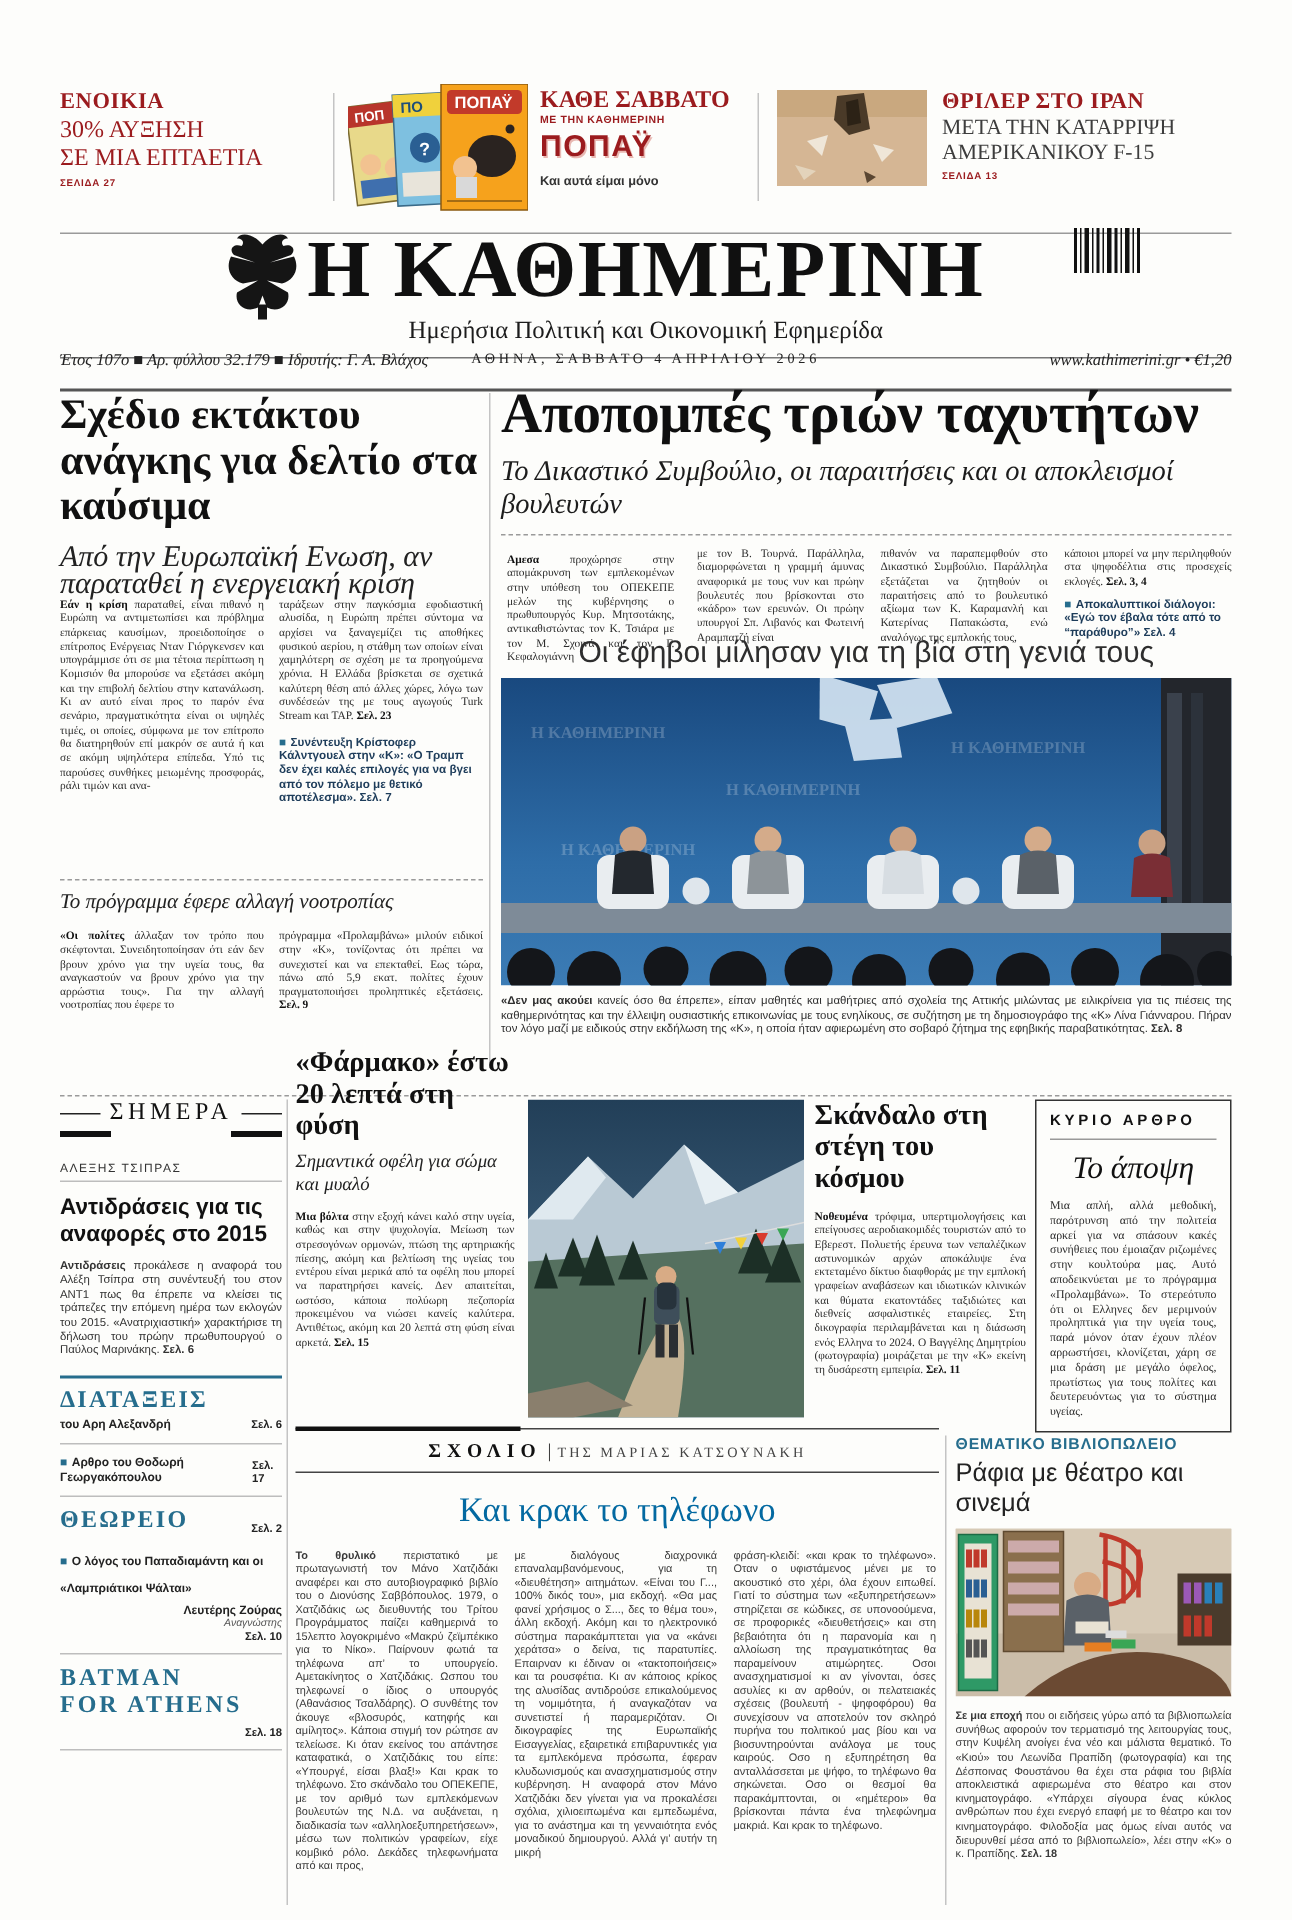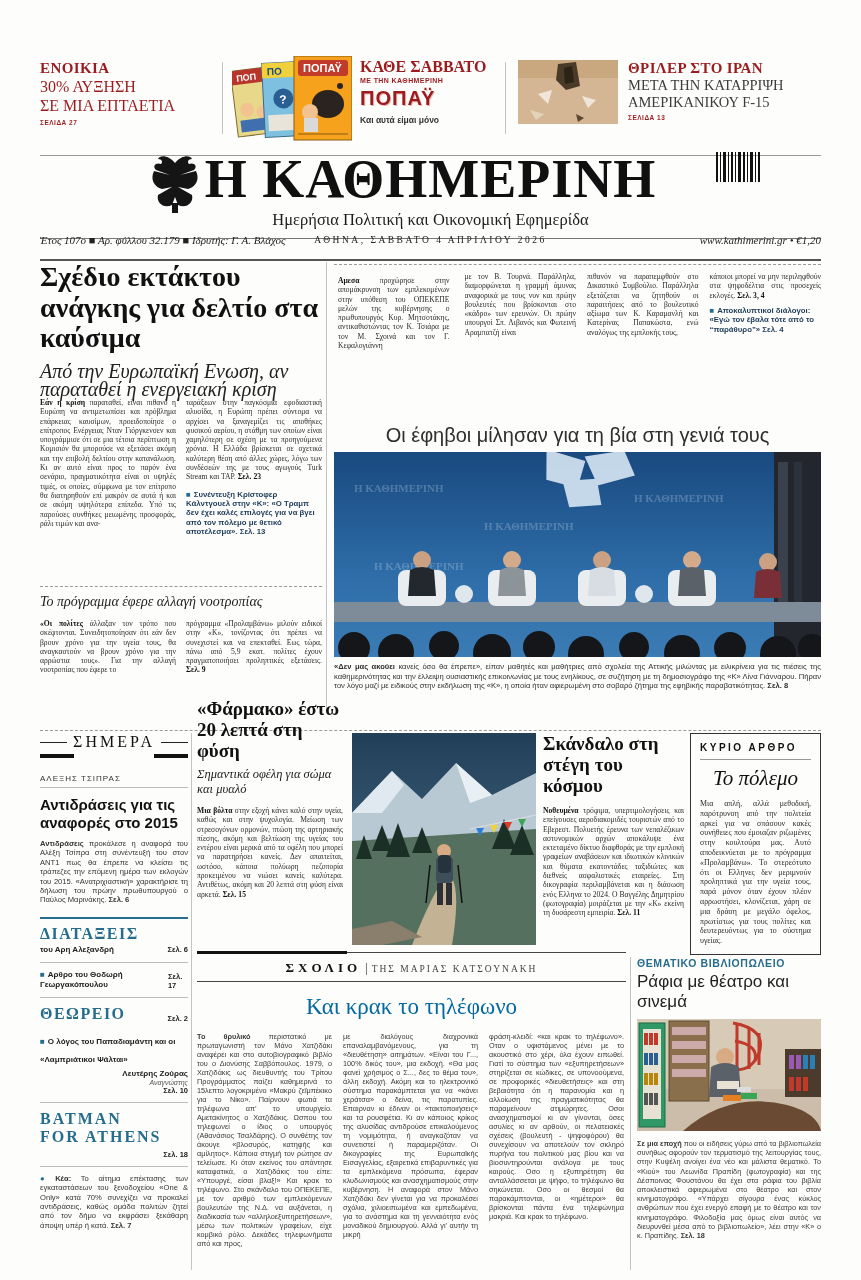--- a/index.html
+++ b/index.html
@@ -144,36 +144,38 @@
   <hr class="abs" style="left:40px;top:251px;width:781px;border:0;border-top:2px solid #555;">
 
   <div class="abs" style="left:40px;top:262px;width:282px;">
     <div style="font-weight:bold;font-size:28px;line-height:30.5px;color:#111;">Σχέδιο εκτάκτου ανάγκης για δελτίο στα καύσιμα</div>
     <div style="font-style:italic;font-size:20px;line-height:18.5px;color:#222;margin-top:8px;">Από την Ευρωπαϊκή Ενωση, αν παραταθεί η ενεργειακή κρίση</div>
   </div>
   <div class="abs" style="left:40px;top:398px;width:282px;height:172px;display:flex;gap:10px;">
     <p class="body-col just" style="width:136px;margin:0;overflow:hidden;height:172px;"><b>Εάν η κρίση</b><span> παραταθεί, είναι πιθανό η Ευρώπη να αντιμετωπίσει και πρόβλημα επάρκειας καυσίμων, προειδοποίησε ο επίτροπος Ενέργειας Νταν Γιόργκενσεν και υπογράμμισε ότι σε μια τέτοια περίπτωση η Κομισιόν θα μπορούσε να εξετάσει ακόμη και την επιβολή δελτίου στην κατανάλωση. Κι αν αυτό είναι προς το παρόν ένα σενάριο, πραγματικότητα είναι οι υψηλές τιμές, οι οποίες, σύμφωνα με τον επίτροπο θα διατηρηθούν επί μακρόν σε αυτά ή και σε ακόμη υψηλότερα επίπεδα. Υπό τις παρούσες συνθήκες μειωμένης προσφοράς, ράλι τιμών και ανα-</span></p>
     <div style="width:136px;">
       <p class="body-col just" style="margin:0;"><span>ταράξεων στην παγκόσμια εφοδιαστική αλυσίδα, η Ευρώπη πρέπει σύντομα να αρχίσει να ξαναγεμίζει τις αποθήκες φυσικού αερίου, η στάθμη των οποίων είναι χαμηλότερη σε σχέση με τα προηγούμενα χρόνια. Η Ελλάδα βρίσκεται σε σχετικά καλύτερη θέση από άλλες χώρες, λόγω των συνδέσεών της με τους αγωγούς Turk Stream και ΤΑΡ. </span><span class="pageref">Σελ. 23</span></p>
-      <p class="bullet-item" style="margin:8px 0 0 0;"><span class="bullet-sq">■</span><span>Συνέντευξη Κρίστοφερ Κάλντγουελ στην «Κ»: «Ο Τραμπ δεν έχει καλές επιλογές για να βγει από τον πόλεμο με θετικό αποτέλεσμα». </span><span>Σελ. 13</span></p>
+      <p class="bullet-item" style="margin:8px 0 0 0;"><span class="bullet-sq">■</span><span>Συνέντευξη Κρίστοφερ Κάλντγουελ στην «Κ»: «Ο Τραμπ δεν έχει καλές επιλογές για να βγει από τον πόλεμο με θετικό αποτέλεσμα». </span><span>Σελ. 7</span></p>
     </div>
   </div>
   <hr class="dashed abs" style="left:40px;top:578px;width:282px;">
 
   <div class="abs" style="left:40px;top:588px;width:282px;">
     <div style="font-style:italic;font-size:14px;margin-top:6px;color:#222;">Το πρόγραμμα έφερε αλλαγή νοοτροπίας</div>
     <div style="display:flex;gap:10px;margin-top:9px;">
       <p class="body-col just" style="width:136px;margin:0;"><b>«Οι πολίτες</b><span> άλλαξαν τον τρόπο που σκέφτονται. Συνειδητοποίησαν ότι εάν δεν βρουν χρόνο για την υγεία τους, θα αναγκαστούν να βρουν χρόνο για την αρρώστια τους». Για την αλλαγή νοοτροπίας που έφερε το</span></p>
       <p class="body-col just" style="width:136px;margin:0;"><span>πρόγραμμα «Προλαμβάνω» μιλούν ειδικοί στην «Κ», τονίζοντας ότι πρέπει να συνεχιστεί και να επεκταθεί. Εως τώρα, πάνω από 5,9 εκατ. πολίτες έχουν πραγματοποιήσει προληπτικές εξετάσεις. </span><span class="pageref">Σελ. 9</span></p>
     </div>
   </div>
 
   <div class="abs vrule" style="left:326px;top:262px;height:450px;"></div>
 
   <div class="abs" style="left:334px;top:256px;width:487px;">
+    <div style="font-weight:bold;font-size:38px;line-height:40px;color:#0f0f0f;letter-spacing:-.3px;">Αποπομπές τριών ταχυτήτων</div>
+    <div style="font-style:italic;font-size:19px;margin-top:8px;color:#1c1c1c;">Το Δικαστικό Συμβούλιο, οι παραιτήσεις και οι αποκλεισμοί βουλευτών</div>
     <hr class="dashed" style="margin:8px 0 7px 0;">
     <div style="display:flex;gap:11px;">
       <p class="body-col just" style="width:113px;margin:4px;height:82px;overflow:hidden;"><b>Αμεσα</b><span> προχώρησε στην απομάκρυνση των εμπλεκομένων στην υπόθεση του ΟΠΕΚΕΠΕ μελών της κυβέρνησης ο πρωθυπουργός Κυρ. Μητσοτάκης, αντικαθιστώντας τον Κ. Τσιάρα με τον Μ. Σχοινά και τον Γ. Κεφαλογιάννη</span></p>
       <p class="body-col just" style="width:113px;margin:0;height:82px;overflow:hidden;"><span>με τον Β. Τουρνά. Παράλληλα, διαμορφώνεται η γραμμή άμυνας αναφορικά με τους νυν και πρώην βουλευτές που βρίσκονται στο «κάδρο» των ερευνών. Οι πρώην υπουργοί Σπ. Λιβανός και Φωτεινή Αραμπατζή είναι</span></p>
       <p class="body-col just" style="width:113px;margin:0;height:82px;overflow:hidden;"><span>πιθανόν να παραπεμφθούν στο Δικαστικό Συμβούλιο. Παράλληλα εξετάζεται να ζητηθούν οι παραιτήσεις από το βουλευτικό αξίωμα των Κ. Καραμανλή και Κατερίνας Παπακώστα, ενώ αναλόγως της εμπλοκής τους,</span></p>
       <div style="width:113px;">
         <p class="body-col just" style="margin:0;"><span>κάποιοι μπορεί να μην περιληφθούν στα ψηφοδέλτια στις προσεχείς εκλογές. </span><span class="pageref">Σελ. 3, 4</span></p>
         <p class="bullet-item" style="margin:6px 0 0 0;"><span class="bullet-sq">■</span><span>Αποκαλυπτικοί διάλογοι: «Εγώ τον έβαλα τότε από το “παράθυρο”» </span><span>Σελ. 4</span></p>
       </div>
     </div>
@@ -294,21 +296,20 @@
         <div class="sb-page">Σελ. 10</div>
       </div>
     </div>
     <hr class="sidebar-rule">
     <div>
       <div class="sb-head-blue" style="letter-spacing:2px;">BATMAN</div>
       <div class="sb-head-blue" style="letter-spacing:2px;">FOR ATHENS</div>
       <div class="sb-page" style="text-align:right;margin-top:4px;">Σελ. 18</div>
     </div>
     <hr class="sidebar-rule">
-    <p class="sans just" style="margin:6px 0 0 0;font-size:7.6px;line-height:9.4px;color:#333;"><span class="bullet-sq">●</span><b>Κέα:</b><span> Το αίτημα επέκτασης των εγκαταστάσεων του ξενοδοχείου «One &amp; Only» κατά 70% συνεχίζει να προκαλεί αντιδράσεις, καθώς ομάδα πολιτών ζητεί από τον δήμο να εκφράσει ξεκάθαρη άποψη υπέρ ή κατά. </span><b>Σελ. 7</b></p>
   </div>
 
   <div class="abs vrule" style="left:191px;top:733px;height:537px;"></div>
 
   <div class="abs" style="left:197px;top:698px;width:146px;">
     <div class="col-head">«Φάρμακο» έστω 20 λεπτά στη φύση</div>
     <div class="col-sub" style="margin-top:6px;">Σημαντικά οφέλη για σώμα και μυαλό</div>
     <p class="body-col just" style="margin:9px 0 0 0;"><b>Μια βόλτα</b><span> στην εξοχή κάνει καλό στην υγεία, καθώς και στην ψυχολογία. Μείωση των στρεσογόνων ορμονών, πτώση της αρτηριακής πίεσης, ακόμη και βελτίωση της υγείας του εντέρου είναι μερικά από τα οφέλη που μπορεί να παρατηρήσει κανείς. Δεν απαιτείται, ωστόσο, κάποια πολύωρη πεζοπορία προκειμένου να νιώσει κανείς καλύτερα. Αντιθέτως, ακόμη και 20 λεπτά στη φύση είναι αρκετά. </span><span class="pageref">Σελ. 15</span></p>
   </div>
 
@@ -355,21 +356,21 @@
   </div>
 
   <div class="abs" style="left:543px;top:733px;width:141px;">
     <div class="col-head">Σκάνδαλο στη στέγη του κόσμου</div>
     <p class="body-col just" style="margin:10px 0 0 0;"><b>Νοθευμένα</b><span> τρόφιμα, υπερτιμολογήσεις και επείγουσες αεροδιακομιδές τουριστών από το Εβερεστ. Πολυετής έρευνα των νεπαλέζικων αστυνομικών αρχών αποκάλυψε ένα εκτεταμένο δίκτυο διαφθοράς με την εμπλοκή γραφείων αναβάσεων και ιδιωτικών κλινικών και θύματα εκατοντάδες ταξιδιώτες και διεθνείς ασφαλιστικές εταιρείες. Στη δικογραφία περιλαμβάνεται και η διάσωση ενός Ελληνα το 2024. Ο Βαγγέλης Δημητρίου (φωτογραφία) μοιράζεται με την «Κ» εκείνη τη δυσάρεστη εμπειρία. </span><span class="pageref">Σελ. 11</span></p>
   </div>
 
   <div class="abs" style="left:690px;top:733px;width:131px;height:222px;border:1px solid #333;box-sizing:border-box;padding:8px 9px;">
     <div class="sans" style="text-align:left;font-weight:bold;font-size:10px;letter-spacing:2.5px;color:#111;">ΚΥΡΙΟ ΑΡΘΡΟ</div>
     <hr style="border:0;border-top:1px solid #999;margin:6px 0;">
-    <div style="text-align:center;font-style:italic;font-size:21px;color:#111;margin:2px 0 8px 0;">Το πόλεμο</div>
+    <div style="text-align:center;font-style:italic;font-size:21px;color:#111;margin:2px 0 8px 0;">Το άποψη</div>
     <p class="body-col just" style="margin:0;font-size:7.9px;line-height:9.8px;">Μια απλή, αλλά μεθοδική, παρότρυνση από την πολιτεία αρκεί για να σπάσουν κακές συνήθειες που έμοιαζαν ριζωμένες στην κουλτούρα μας. Αυτό αποδεικνύεται με το πρόγραμμα «Προλαμβάνω». Το στερεότυπο ότι οι Ελληνες δεν μεριμνούν προληπτικά για την υγεία τους, παρά μόνον όταν έχουν πλέον αρρωστήσει, κλονίζεται, χάρη σε μια δράση με μεγάλο όφελος, πρωτίστως για τους πολίτες και δευτερευόντως για το σύστημα υγείας.</p>
   </div>
 
   <div class="abs" style="left:197px;top:952px;width:429px;">
     <div style="border-top:1px solid #444;position:relative;">
       <div style="position:absolute;left:0;top:-2px;width:150px;height:3px;background:#111;"></div>
     </div>
     <div style="text-align:center;margin-top:5px;">
       <span style="font-weight:bold;font-size:13px;letter-spacing:4px;color:#111;">ΣΧΟΛΙΟ</span>
       <span style="font-size:13px;color:#333;">|</span>

